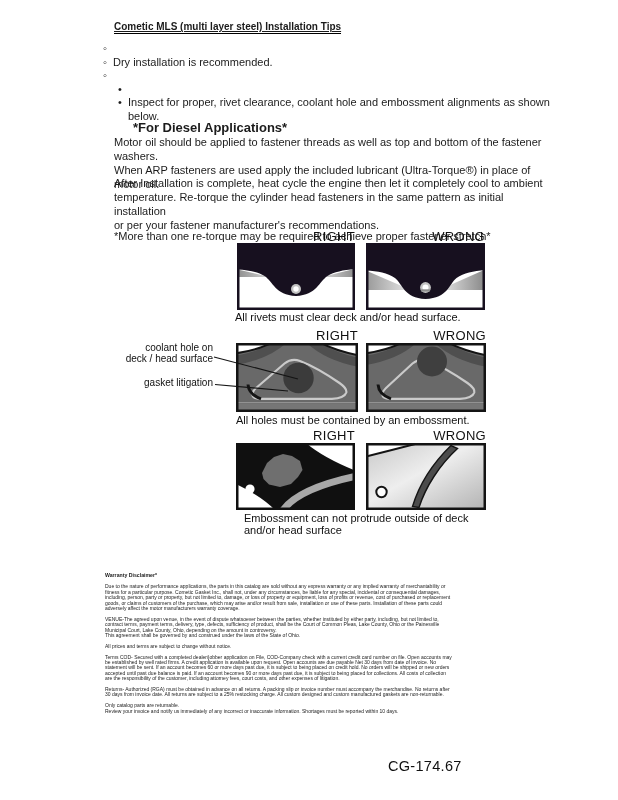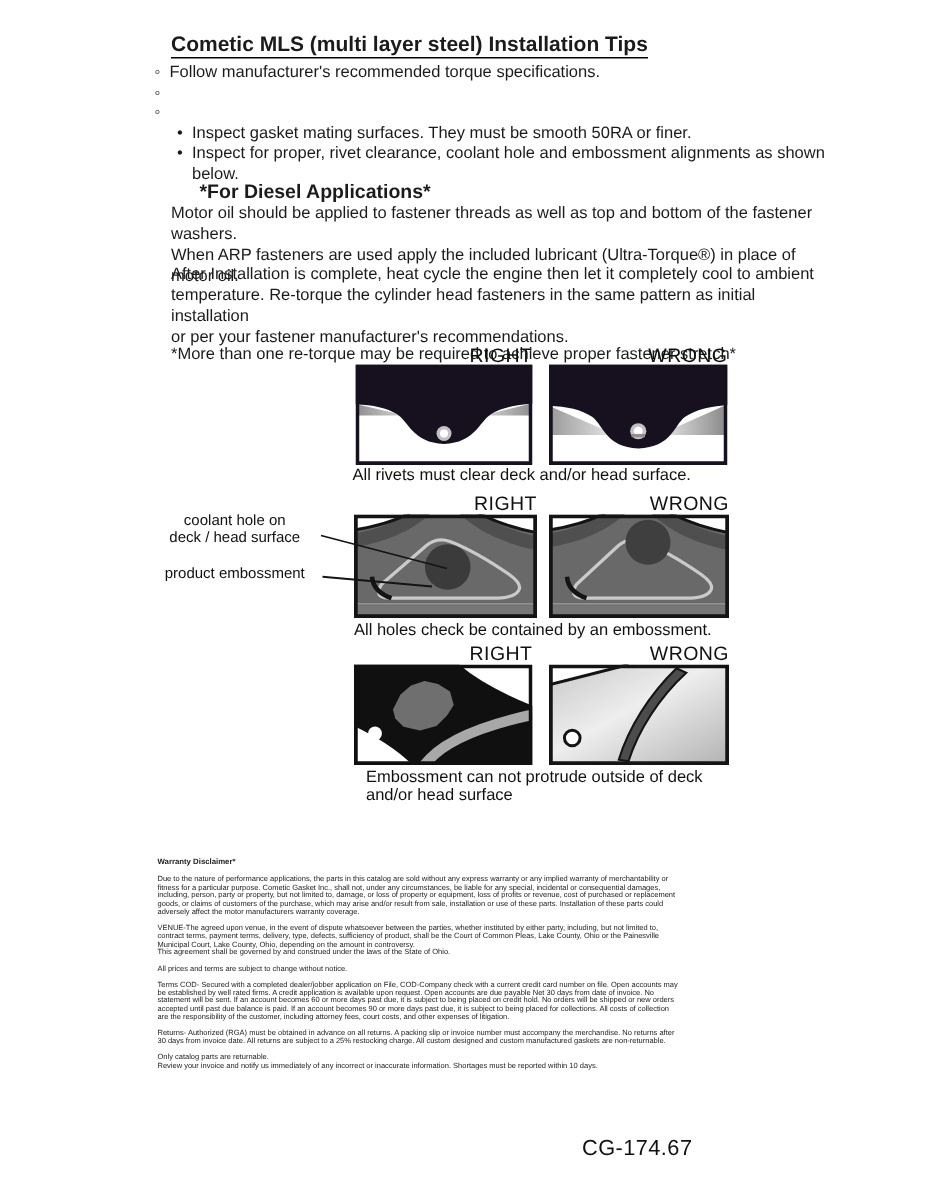--- a/index.html
+++ b/index.html
@@ -4,62 +4,61 @@
 <style>
   html,body { margin:0; padding:0; }
   body {
     width:618px; height:800px; background:#ffffff; position:relative;
     font-family:"Liberation Sans", sans-serif; color:#1b1b1b; overflow:hidden;
   }
   .abs { position:absolute; }
   .preline { white-space:pre-line; }
 
   .doc-title {
-    left:114px; top:21px; font-size:14px; font-weight:bold;
-    border-bottom:1.6px solid #000; padding-bottom:1px; display:inline-block;
+    left:114px; top:21px; font-size:10px; font-weight:bold;
+    border-bottom:1.6px solid #000; padding-bottom:1px; display:inline-block;text-decoration:underline;
   }
   .tips { left:103px; top:42px; font-size:11px; line-height:13.6px; width:470px; }
   .tip-row { display:flex; }
   .tip-row .mk { width:10px; flex:none; }
   .tip-row.sub { margin-left:15px; }
 
   .diesel-h { left:114px; top:120px; font-size:13px; font-weight:bold;margin-left:19px; }
   .body-p { left:114px; font-size:11px; line-height:14px; width:430px; }
   #p1 { top:135px; } #p2 { top:176px; } #p3 { top:229px; }
 
   .dlabel { font-size:13px; text-align:right; letter-spacing:0.3px; color:#111; }
   .dcap { font-size:11px; line-height:11.5px; color:#111; }
   .panel { position:absolute; display:block; }
-  .sidelabel { font-size:10px; line-height:11px; text-align:center; color:#111; width:113px; left:100px; }
+  .sidelabel { font-size:10px; line-height:11px; text-align:right; color:#111; width:113px; left:100px; }
 
   .legal { left:105px; top:573px; width:414px; font-size:5px; line-height:5.4px; color:#222; }
   .legal h4 { margin:0 0 6px 0; font-size:5.2px; }
   .legal p { margin:0 0 5.4px 0; }
 
   .pagenum { left:388px; top:758px; font-size:14.5px; letter-spacing:0.3px; color:#111; }
 </style>
 </head>
 <body>
 
 <div class="abs doc-title">Cometic MLS (multi layer steel) Installation Tips</div>
 
 <div class="abs tips">
   <div class="tip-row">
       <span class="mk">◦</span>
-      <span>Follow manufacturer's recommended torque specifications.</span>
     </div>
   <div class="tip-row">
       <span class="mk">◦</span>
+      <span>Dry installation is recommended.</span>
     </div>
   <div class="tip-row">
       <span class="mk">◦</span>
     </div>
   <div class="tip-row sub">
       <span class="mk">•</span>
-      <span>Inspect gasket mating surfaces.  They must be smooth 50RA or finer.</span>
     </div>
   <div class="tip-row sub">
       <span class="mk">•</span>
       <span>Inspect for proper, rivet clearance, coolant hole and embossment alignments as shown below.</span>
     </div>
 </div>
 
 <div class="abs diesel-h">*For Diesel Applications*</div>
 <div id="p1" class="abs body-p preline">Motor oil should be applied to fastener threads as well as top and bottom of the fastener washers.
 When ARP fasteners are used apply the included lubricant (Ultra-Torque®) in place of motor oil.</div>
@@ -112,21 +111,21 @@
   <rect x="1.25" y="1.25" width="116.5" height="64.5" fill="none" stroke="#17101f" stroke-width="2.5"></rect>
 </svg>
 
 <div class="abs dcap" style="left:235px;top:312px">All rivets must clear deck and/or head surface.</div>
 
 <div class="abs dlabel" style="left:236px;top:328px;width:122px">RIGHT</div>
 <div class="abs dlabel" style="left:366px;top:328px;width:120px">WRONG</div>
 
 <div class="abs sidelabel preline" style="top:342px">coolant hole on
 deck / head surface</div>
-<div class="abs sidelabel" style="top:377px">product embossment</div>
+<div class="abs sidelabel" style="top:377px">gasket litigation</div>
 
 <svg class="panel" style="left:236px;top:343px" width="122" height="69" viewBox="0 0 122 69">
   <rect width="122" height="69" fill="#696969"></rect>
   <rect y="60.5" width="122" height="8.5" fill="#767676"></rect>
   <rect y="59" width="122" height="1.1" fill="#929292"></rect>
   <path d="M-4,18 Q30,13 48,-4" stroke="#4f4f4f" stroke-width="9" fill="none"></path>
   <path d="M126,20 Q92,14 73,-4" stroke="#4f4f4f" stroke-width="9" fill="none"></path>
   <path d="M-4,11 Q27,6.5 42,-4 L-4,-4 Z" fill="#fff" stroke="#141414" stroke-width="2"></path>
   <path d="M126,13 Q96,7.5 78,-4 L126,-4 Z" fill="#fff" stroke="#141414" stroke-width="2"></path>
   <path d="M16.5,51.5 Q16,55.5 24,55.8 L96,55.8 Q108.5,55.2 110.3,49.5 Q111.2,45.5 103.5,40 Q81,24.5 64,18 Q55.5,15 48.5,20.5 L19.5,45.5 Q16.8,47.8 16.5,51.5 Z" stroke="#cacaca" stroke-width="2.2" fill="none"></path>
@@ -147,21 +146,21 @@
   <path d="M12,41.5 Q12.8,51.5 25,55.8" stroke="#141414" stroke-width="3" fill="none"></path>
   <circle cx="66" cy="18.5" r="15" fill="#3f3f3f"></circle>
   <rect x="1.25" y="1.25" width="117.5" height="66.5" fill="none" stroke="#141414" stroke-width="2.5"></rect>
 </svg>
 
 <svg class="panel" style="left:120px;top:330px;pointer-events:none" width="260" height="100" viewBox="0 0 260 100">
   <line x1="94" y1="27" x2="178" y2="49" stroke="#141414" stroke-width="1.2"></line>
   <line x1="95" y1="54.5" x2="168" y2="61" stroke="#141414" stroke-width="1.2"></line>
 </svg>
 
-<div class="abs dcap" style="left:236px;top:415px">All holes check be contained by an embossment.</div>
+<div class="abs dcap" style="left:236px;top:415px">All holes must be contained by an embossment.</div>
 
 <div class="abs dlabel" style="left:236px;top:428px;width:119px">RIGHT</div>
 <div class="abs dlabel" style="left:366px;top:428px;width:120px">WRONG</div>
 
 <svg class="panel" style="left:236px;top:443px" width="119" height="67" viewBox="0 0 119 67">
   <rect width="119" height="67" fill="#fff"></rect>
   <path d="M0,0 L70,0 Q87,14.5 119,27.5 L119,67 L39,67 Q25,53 0,41 Z" fill="#101010"></path>
   <path d="M47,67 Q63,45.5 119,33.5" stroke="#a8a8a8" stroke-width="7" fill="none"></path>
   <polygon points="26,30 31,20 38,14 47,11 56,13 64,18 66.5,27 62,34 55,41 44,44 33,41.5 27.5,36" fill="#6f6f6f"></polygon>
   <circle cx="14" cy="46" r="4.6" fill="#fff"></circle>

